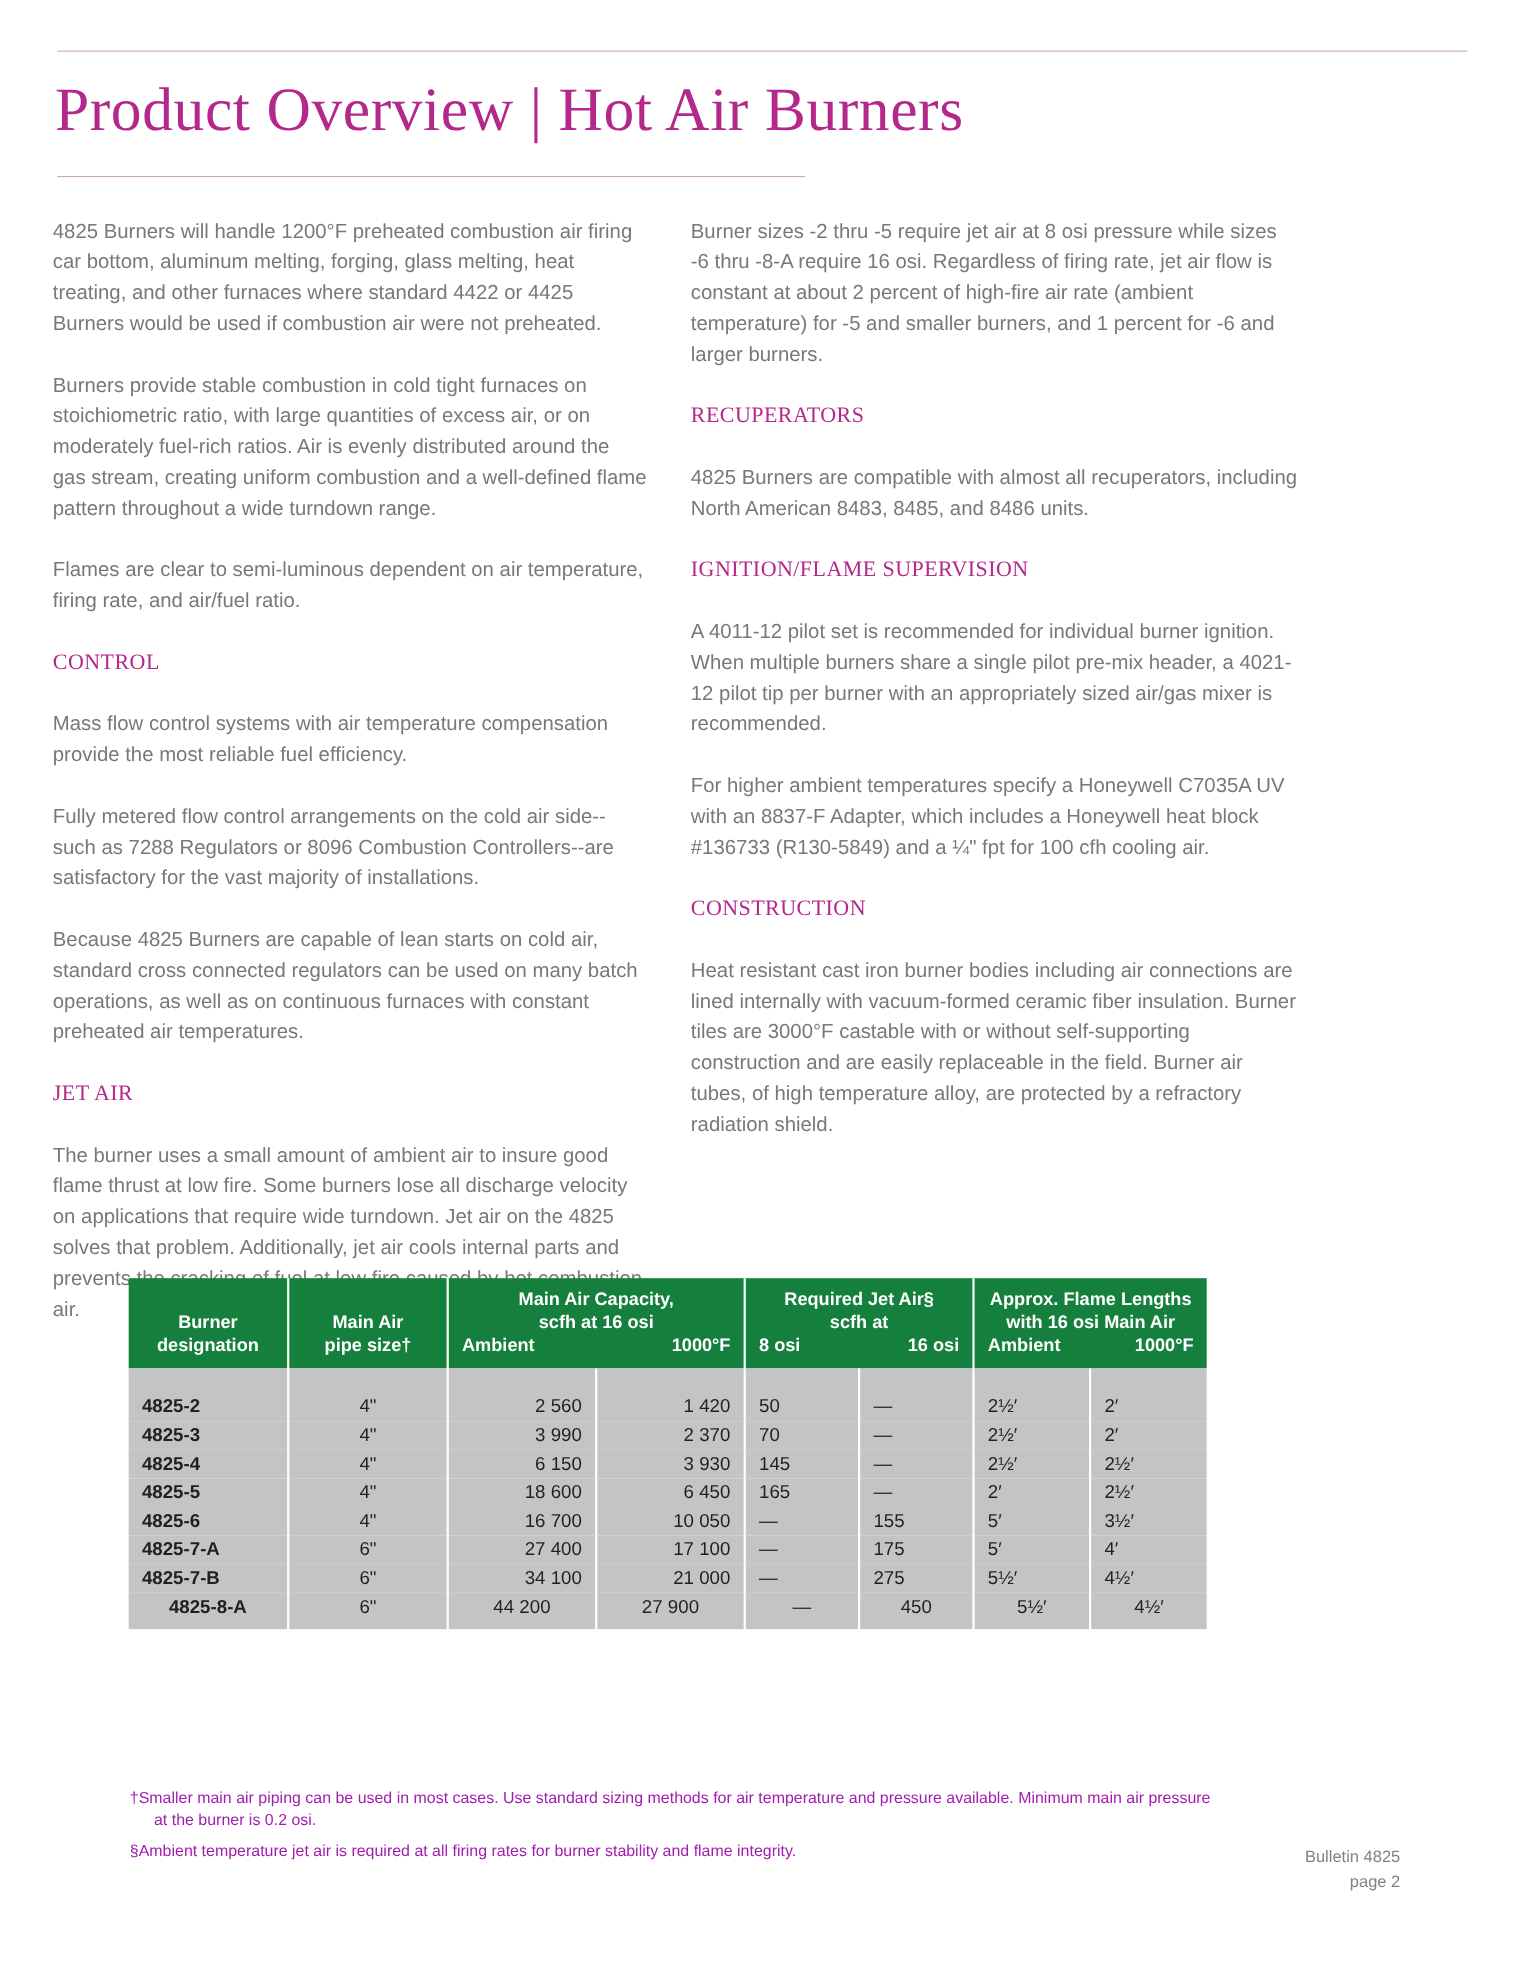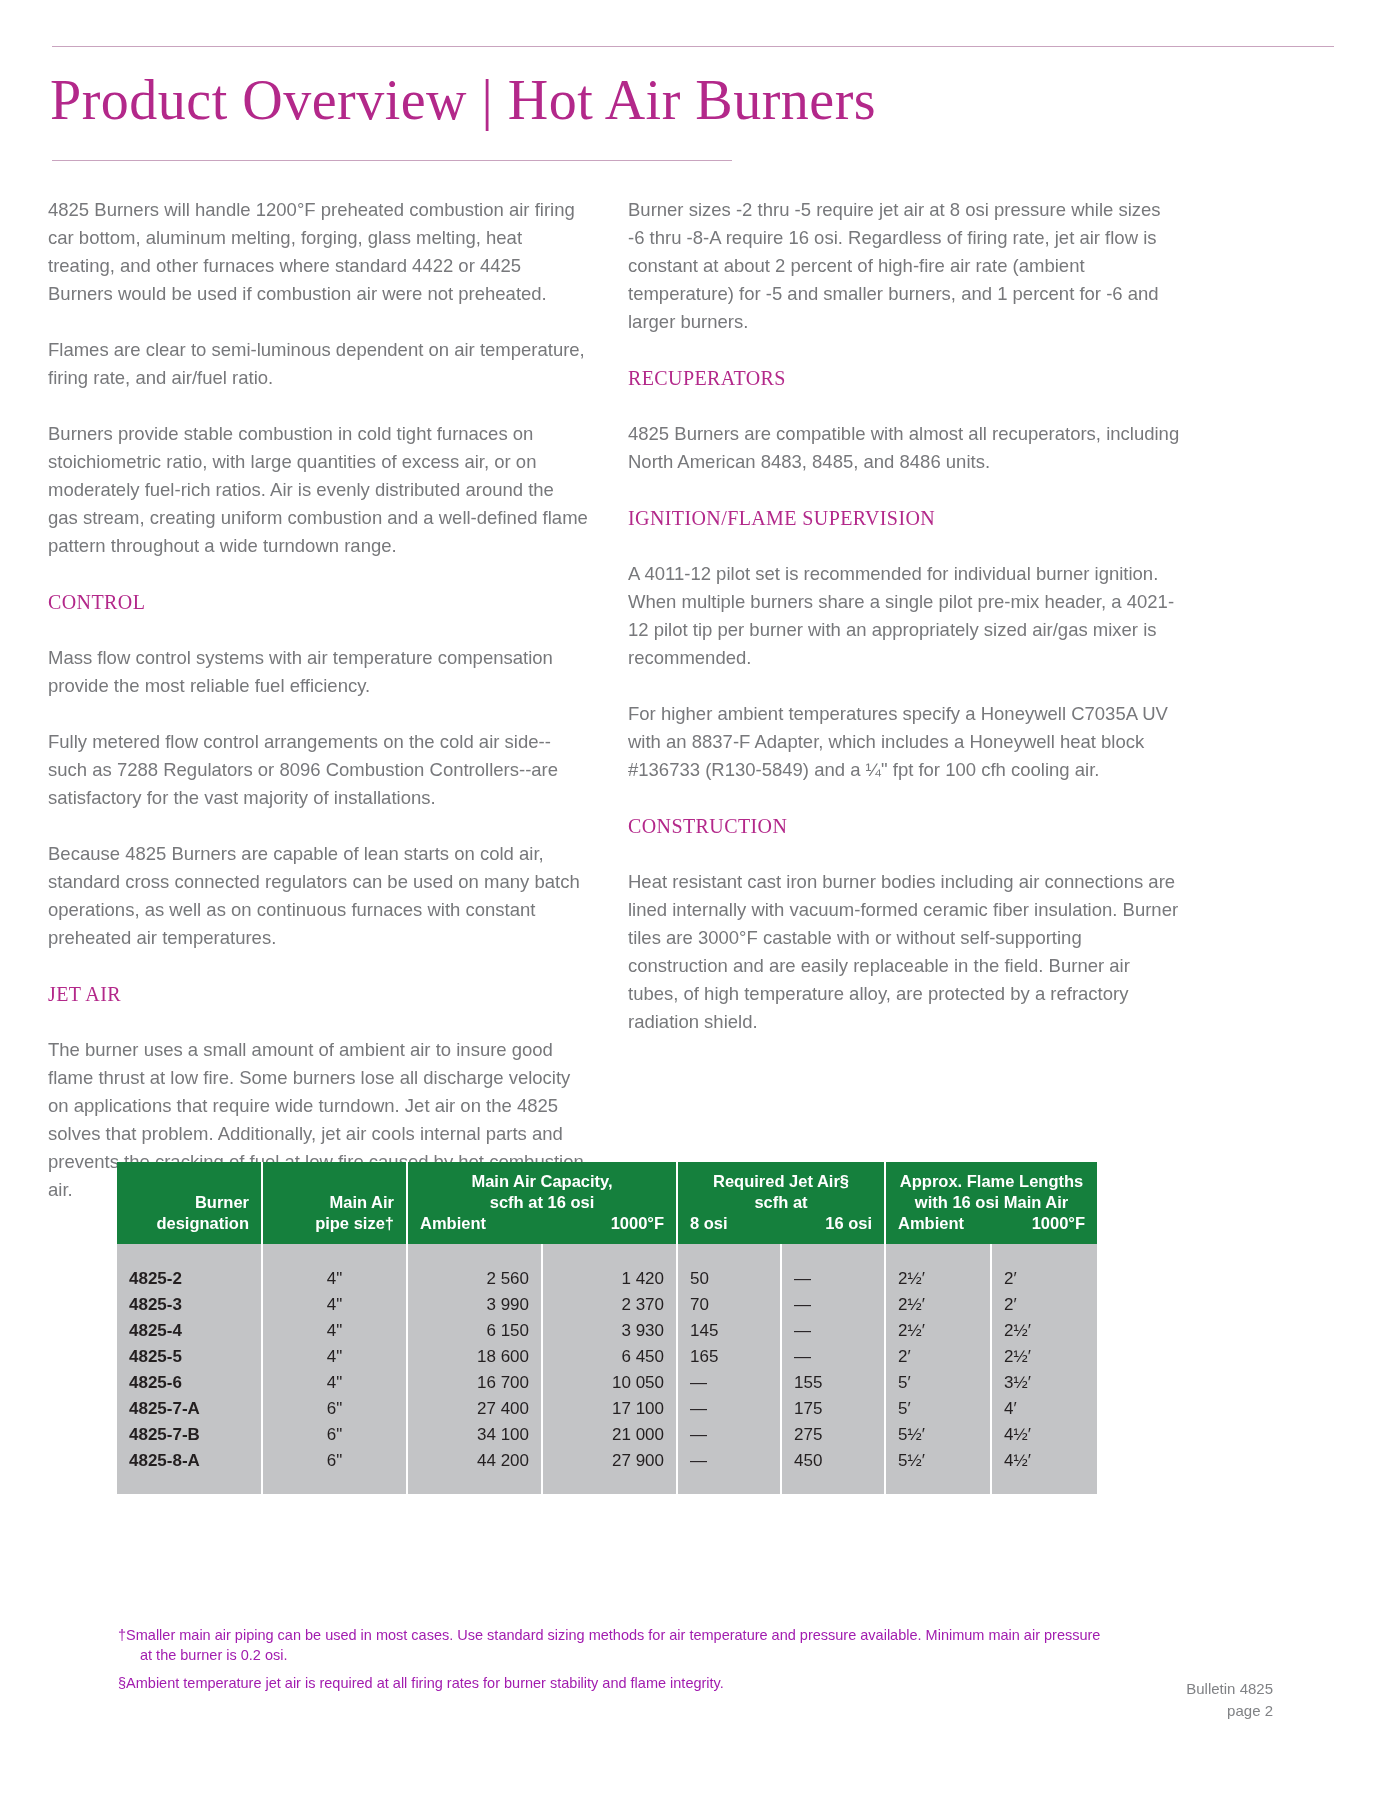--- a/index.html
+++ b/index.html
@@ -102,35 +102,35 @@
   .th-inner {
     padding: 9px 12px 10px 12px;
     line-height: 21px;
   }
   .th-title { text-align: center; }
   .th-sub {
     display: flex;
     justify-content: space-between;
   }
   .th-sub span { white-space: nowrap; }
-  .th-center { text-align: center; align-items: flex-end; }
+  .th-center { text-align: center; }
   .th-stack { min-height: 63px; display: flex; flex-direction: column; justify-content: flex-end; }
 
   table.spec tbody td {
     background: #c3c4c6;
     color: #231f20;
     font-size: 17px;
     padding: 2px 12px;
     border-right: 2px solid #ffffff;
     line-height: 22px;
     white-space: nowrap;
   }
   table.spec tbody td:last-child { border-right: none; }
   table.spec tbody tr:first-child td { padding-top: 24px; }
-  table.spec tbody tr:last-child td { padding-bottom: 22px; }
+  table.spec tbody tr:last-child td { padding-bottom: 9px; text-align: center; }
 
   td.c-desig { font-weight: bold; text-align: left; padding-left: 26px; }
   td.c-pipe  { text-align: center; }
   td.c-num   { text-align: right; }
   td.c-numl  { text-align: left; padding-left: 16px; }
   td.c-flame { text-align: left; padding-left: 28px; }
   td.c-flame2{ text-align: left; padding-left: 22px; }
 
   .w-desig { width: 145px; }
   .w-pipe  { width: 145px; }
@@ -169,22 +169,22 @@
 <body>
 
 <div class="page">
 
   <div class="rule-top"></div>
   <div class="doc-title">Product Overview | Hot Air Burners</div>
   <div class="rule-under-title"></div>
 
   <div class="col col-left">
     <p>4825 Burners will handle 1200°F preheated combustion air firing car bottom, aluminum melting, forging, glass melting, heat treating, and other furnaces where standard 4422 or 4425 Burners would be used if combustion air were not preheated.</p>
+    <p>Burners provide stable combustion in cold tight furnaces on stoichiometric ratio, with large quantities of excess air, or on moderately fuel-rich ratios. Air is evenly distributed around the gas stream, creating uniform combustion and a well-defined flame pattern throughout a wide turndown range.</p>
     <p>Flames are clear to semi-luminous dependent on air temperature, firing rate, and air/fuel ratio.</p>
-    <p>Burners provide stable combustion in cold tight furnaces on stoichiometric ratio, with large quantities of excess air, or on moderately fuel-rich ratios. Air is evenly distributed around the gas stream, creating uniform combustion and a well-defined flame pattern throughout a wide turndown range.</p>
 
     <h2 class="section">CONTROL</h2>
     <p>Mass flow control systems with air temperature compensation provide the most reliable fuel efficiency.</p>
     <p>Fully metered flow control arrangements on the cold air side--such as 7288 Regulators or 8096 Combustion Controllers--are satisfactory for the vast majority of installations.</p>
     <p>Because 4825 Burners are capable of lean starts on cold air, standard cross connected regulators can be used on many batch operations, as well as on continuous furnaces with constant preheated air temperatures.</p>
 
     <h2 class="section">JET AIR</h2>
     <p>The burner uses a small amount of ambient air to insure good flame thrust at low fire. Some burners lose all discharge velocity on applications that require wide turndown. Jet air on the 4825 solves that problem. Additionally, jet air cools internal parts and prevents the cracking of fuel at low fire caused by hot combustion air.</p>
   </div>
 

